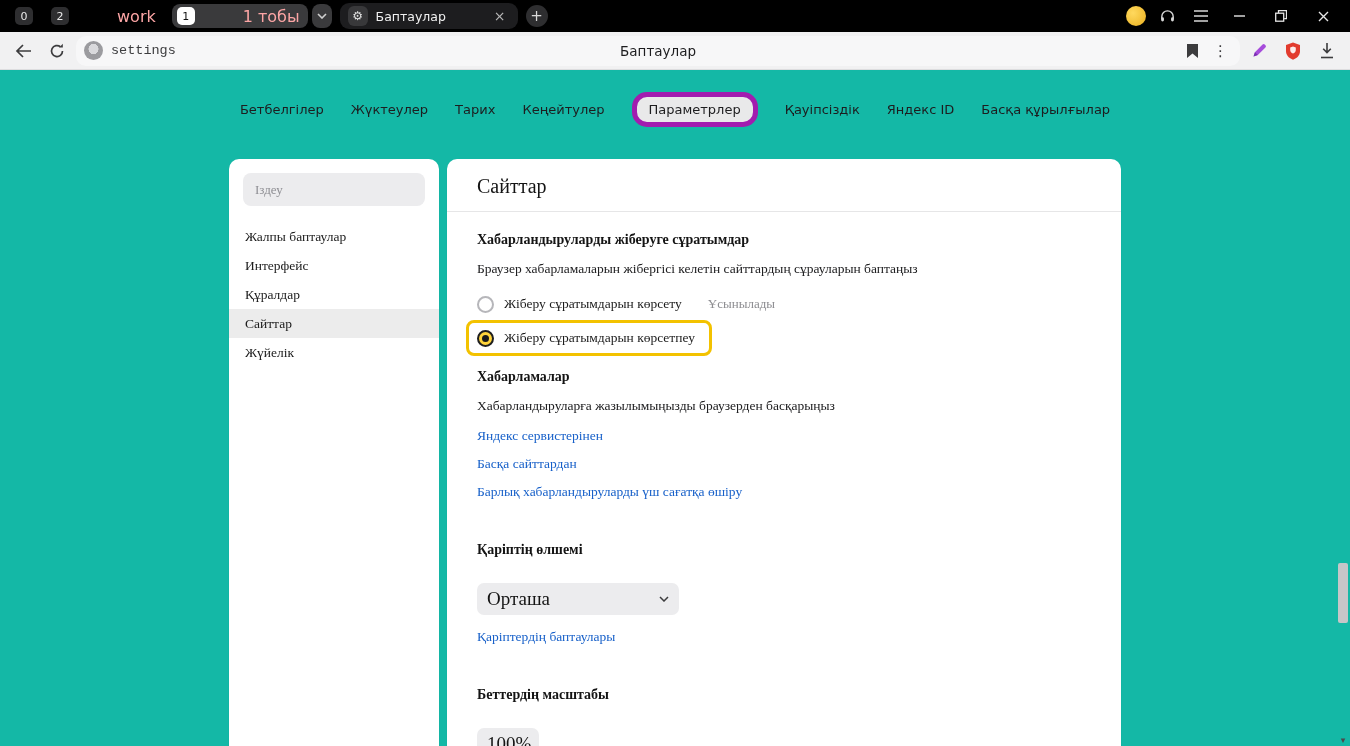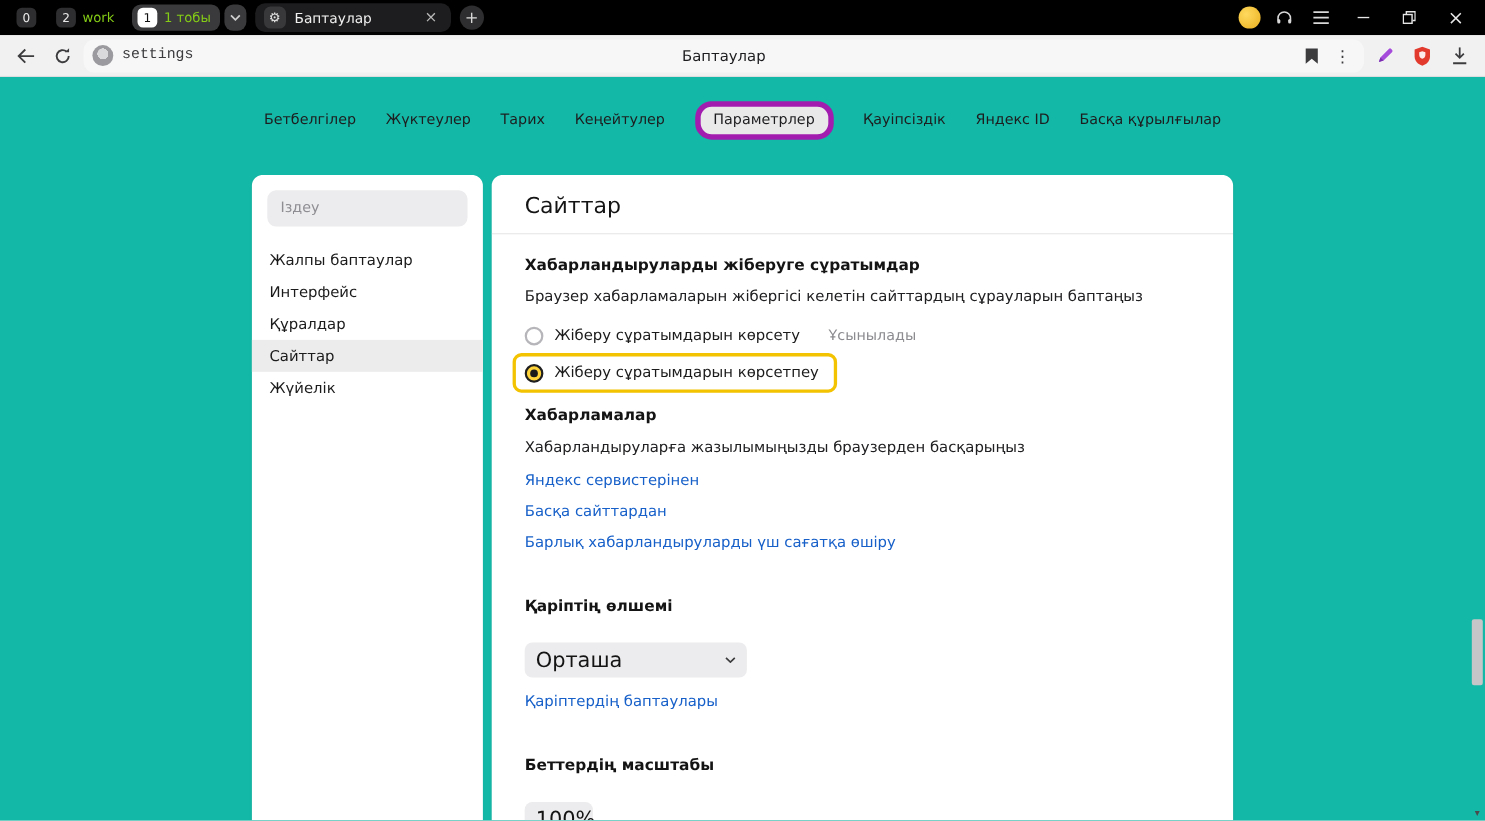--- a/index.html
+++ b/index.html
@@ -8,21 +8,21 @@
   .window { width:1350px; height:746px; display:flex; flex-direction:column; overflow:hidden; }
 
   
   .tabbar { height:32px; background:#000; display:flex; align-items:center; padding:0 10px; gap:8px; flex:0 0 auto; }
   .tgroup { display:flex; align-items:center; gap:6px; height:24px; border-radius:8px; padding:0 5px; cursor:pointer; }
   .tgroup.plain { background:transparent; }
   .tgroup.active-group { background:#3a3a3c; }
   .tcount { min-width:18px; height:18px; border-radius:5px; display:flex; align-items:center; justify-content:center; font-size:11px; }
   .tcount.dark { background:#2e2e30; color:#e8e8e8; }
   .tcount.light { background:#fff; color:#111; }
-  .tlabel { color:#84cc16; font-size:12px; padding-right:3px; }
+  .tlabel { color:#fca5a5; font-size:16px; padding-right:3px;margin-left:42px; }
   .tchevron { width:20px; height:24px; border-radius:8px; background:#3a3a3c; display:flex; align-items:center; justify-content:center; margin-left:-4px; cursor:pointer; }
   .tab { width:178px; height:26px; background:#1d1d1f; border-radius:9px; display:flex; align-items:center; gap:8px; padding:0 8px; cursor:pointer; }
   .tab-ico { width:20px; height:20px; border-radius:6px; background:#38383a; color:#e0e0e0; font-size:12px; display:flex; align-items:center; justify-content:center; }
   .tab-title { color:#f0f0f0; font-size:12.5px; white-space:nowrap; overflow:hidden; }
   .tab-close { margin-left:auto; color:#b8b8b8; font-size:14px; line-height:1; cursor:pointer; padding:2px 4px; }
   .newtab { width:22px; height:22px; border-radius:50%; background:#2e2e30; color:#d8d8d8; font-size:15px; display:flex; align-items:center; justify-content:center; cursor:pointer; }
   .bar-spacer { flex:1; }
   .avatar { width:20px; height:20px; border-radius:50%; background:radial-gradient(circle at 35% 35%, #ffd95e, #eab01f); cursor:pointer; }
   .bar-ico { width:26px; height:26px; display:flex; align-items:center; justify-content:center; cursor:pointer; }
   .winctl { width:34px; height:28px; display:flex; align-items:center; justify-content:center; cursor:pointer; }
@@ -37,21 +37,21 @@
   .ab-right { margin-left:auto; display:flex; align-items:center; gap:14px; padding-right:4px; }
   .more-dots { font-size:15px; color:#3c3c3e; cursor:pointer; }
 
   
   .page { flex:1; position:relative; background:#14b8a6; display:flex; flex-direction:column; overflow:hidden;gap:12px; }
   .page-tabs { display:flex; justify-content:center; align-items:center; gap:27px; padding:22px 0 20px; font-size:13px; color:#1d1d1f; flex:0 0 auto; }
   .pt { cursor:pointer; white-space:nowrap; }
   .pt.selected { background:#e9e9ea; border:5px solid #a21caf; border-radius:15px; padding:5px 12px; }
 
   .content { flex:1; display:flex; gap:8px; justify-content:center; align-items:stretch; overflow:hidden; }
-  .card { background:#fff; border-radius:10px 10px 0 0; box-shadow:0 1px 2px rgba(0,0,0,0.05); }
+  .card { background:#fff; border-radius:10px 10px 0 0; box-shadow:0 1px 2px rgba(0,0,0,0.05);font-family:Liberation Serif, serif; }
   .sidebar { width:210px; padding:14px 0 0; }
   .search-box { margin:0 14px 16px; height:33px; background:#ececee; border-radius:8px; display:flex; align-items:center; padding:0 12px; }
   .search-box input { border:none; outline:none; background:transparent; font-family:inherit; font-size:13px; color:#1a1a1a; width:100%; }
   .search-box input::placeholder { color:#8e8e93; }
   .side-item { height:29px; display:flex; align-items:center; padding:0 16px; font-size:13.5px; color:#1b1b1b; cursor:pointer; }
   .side-item.selected { background:#ececec; }
 
   .main-card { width:674px; display:flex; flex-direction:column; overflow:hidden; }
   .main-header { padding:16px 30px 13px; font-size:20px; font-weight:400; color:#141414; }
   .divider { height:1px; background:#e6e6e7; flex:0 0 auto; }

